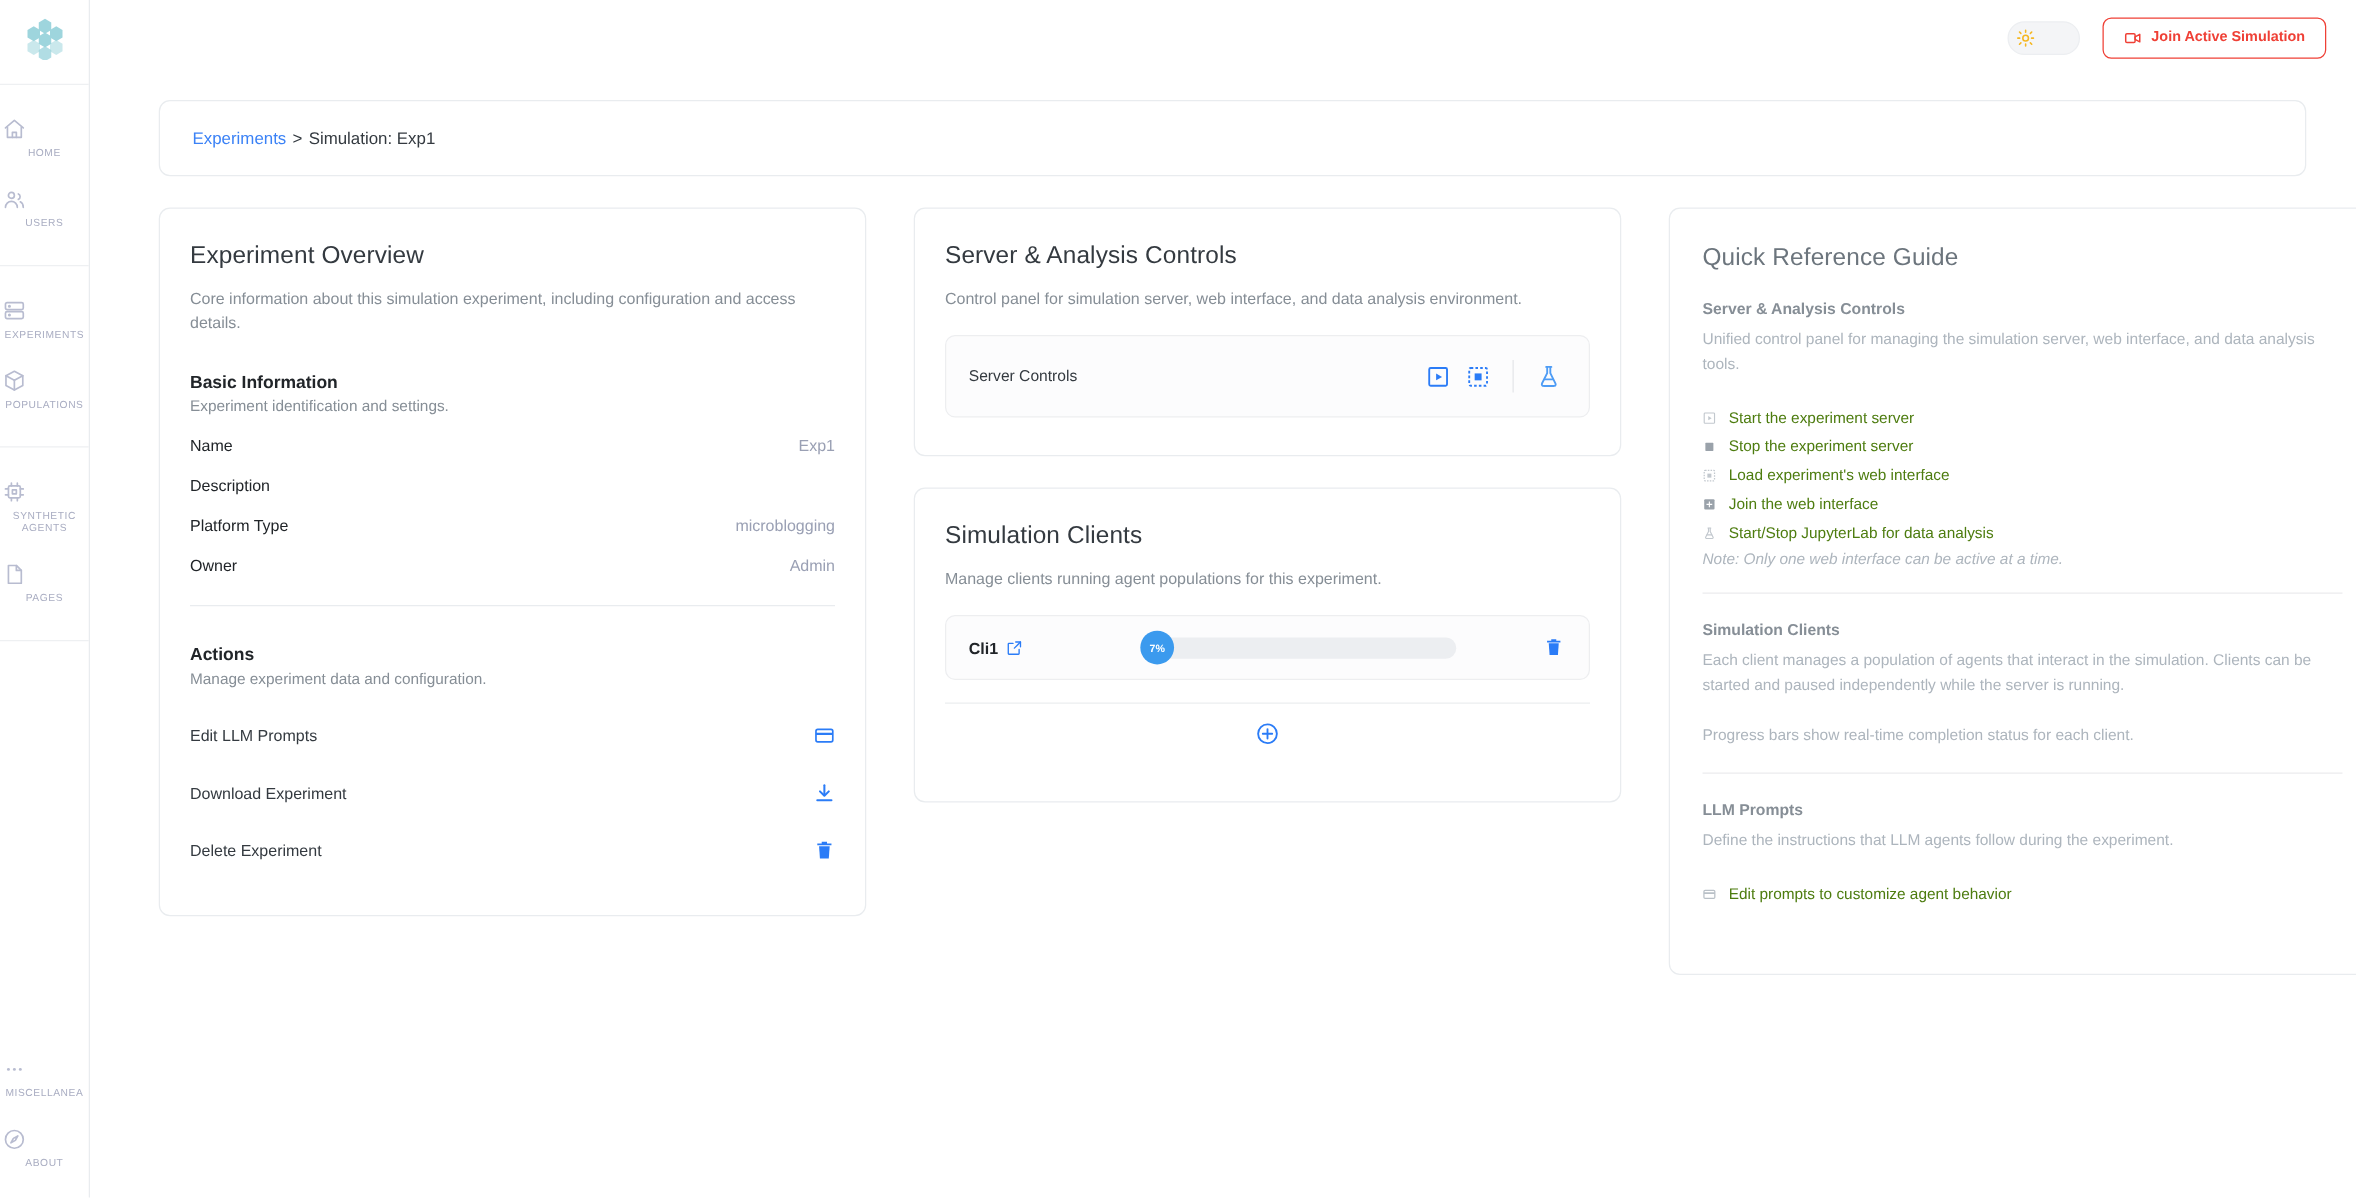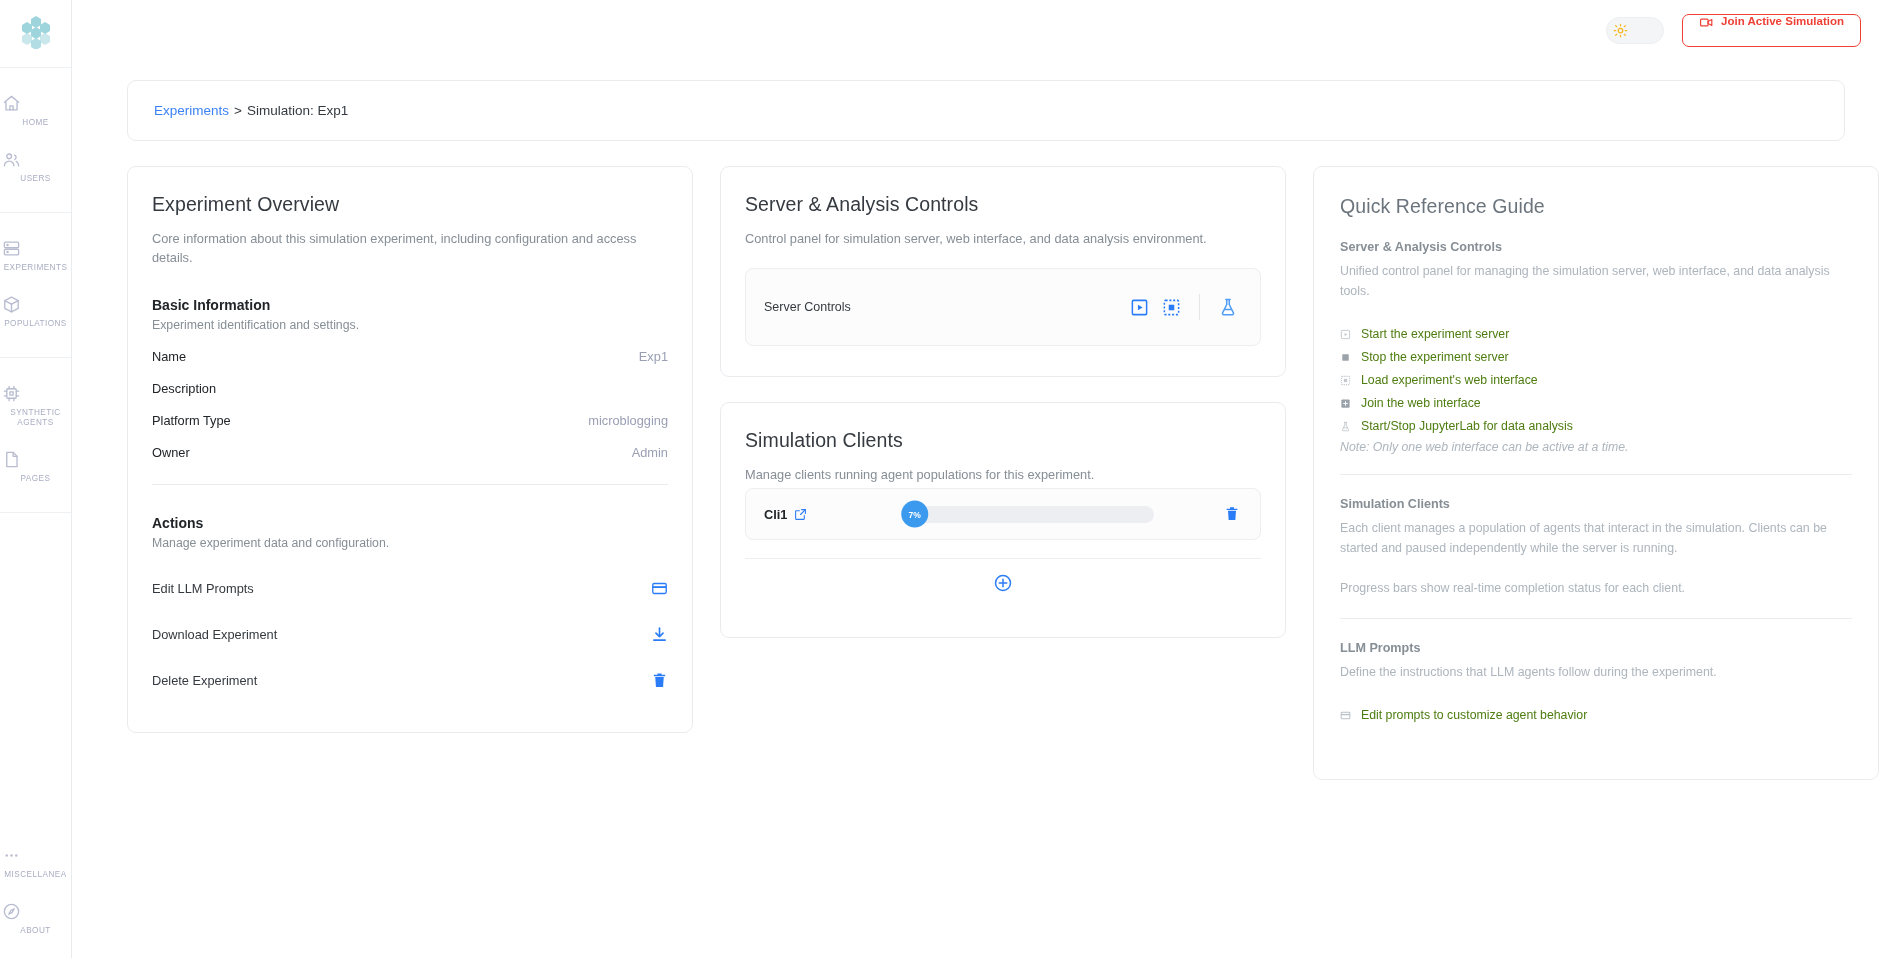--- a/index.html
+++ b/index.html
@@ -87,21 +87,21 @@
   #join-btn {
     height: 33px;
     border: 1.4px solid #ef4036;
     border-radius: 7px;
     background: #ffffff;
     color: #ef4036;
     font-size: 11.5px;
     font-weight: 700;
     padding: 0 16px;
     display: flex;
-    align-items: flex-start;
+    align-items: center;
     gap: 7px;
     cursor: pointer;
     font-family: "Liberation Sans", sans-serif;
     white-space: nowrap;
   }
 
   
   #main {
     position: absolute;
     left: 72px; top: 60px;
@@ -121,21 +121,21 @@
     padding: 0 26px;
     margin-bottom: 25px;
   }
   .crumb-link { color: #3b82f6; font-size: 13.5px; cursor: pointer; }
   .crumb-sep { color: #343a40; font-size: 13.5px; margin: 0 5px; }
   .crumb-cur { color: #343a40; font-size: 13.5px; }
 
   #columns {
     display: flex;
     align-items: flex-start;
-    gap: 27px;
+    gap: 38px;
   }
   .col-left  { width: 566px; flex: 0 0 566px; }
   .col-mid   { width: 566px; flex: 0 0 566px; display: flex; flex-direction: column; gap: 25px; }
   .col-right { width: 566px; flex: 0 0 566px; }
 
   .card-pad { padding: 26px 24px 30px 24px; }
   .card-title {
     font-size: 19.5px;
     font-weight: 400;
     color: #343a40;
@@ -182,37 +182,37 @@
   }
   .action-row .lbl { font-size: 12.8px; color: #343a40; }
   .action-row .act-ico { color: #2b7cf7; line-height: 0; }
 
   
   .ctrl-box {
     margin-top: 20px;
     border: 1px solid #edeef0;
     border-radius: 8px;
     background: #fcfcfd;
-    height: 78px;
+    height: 66px;
     display: flex;
     align-items: center;
     justify-content: space-between;
     padding: 0 22px 0 18px;
   }
   .ctrl-label { font-size: 12.5px; color: #343a40; }
   .ctrl-icons { display: flex; align-items: center; gap: 13px; }
   .ctrl-icons .sep {
     width: 1px; height: 26px; background: #e3e5e9; margin: 0 5px;
   }
   .ico-btn { cursor: pointer; line-height: 0; color: #2b7cf7; }
   .ico-btn.flask { color: #4e9cf5; }
 
   
   .client-box {
-    margin-top: 4px;
+    margin-top: 20px;
     border: 1px solid #edeef0;
     border-radius: 8px;
     background: #fcfcfd;
     height: 52px;
     display: flex;
     align-items: center;
     padding: 0 20px 0 18px;
     gap: 14px;
   }
   .client-name {

